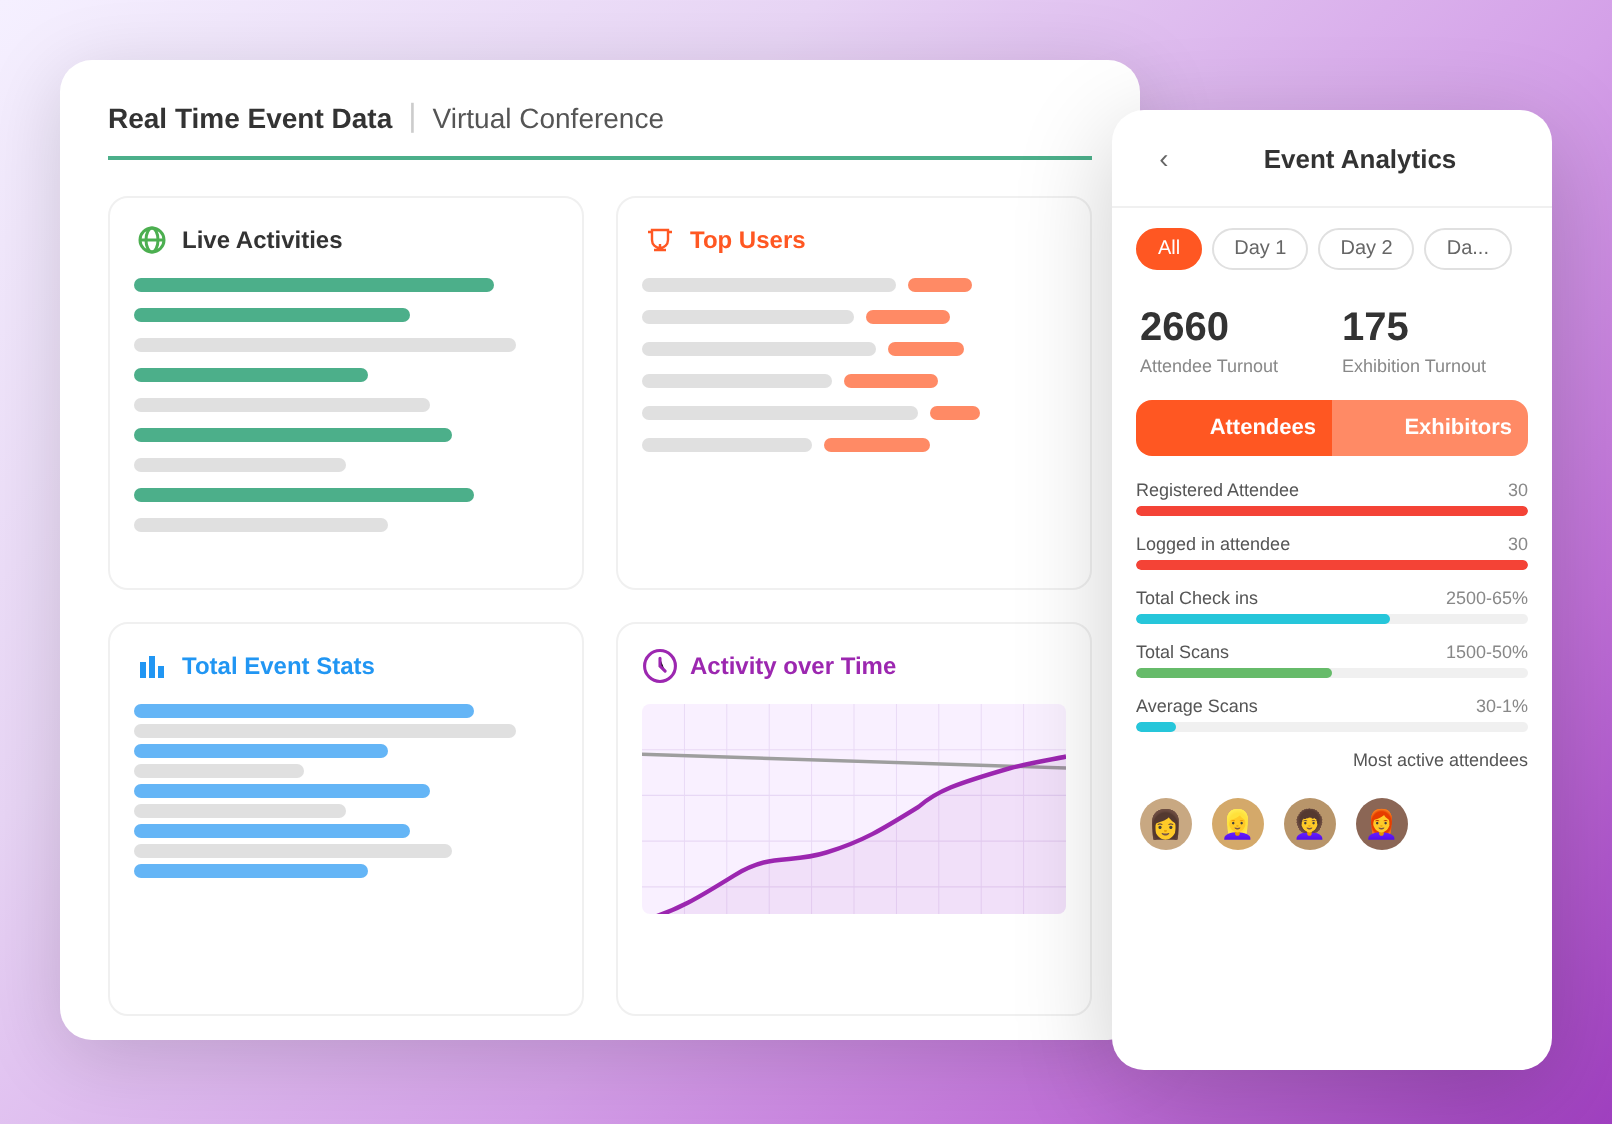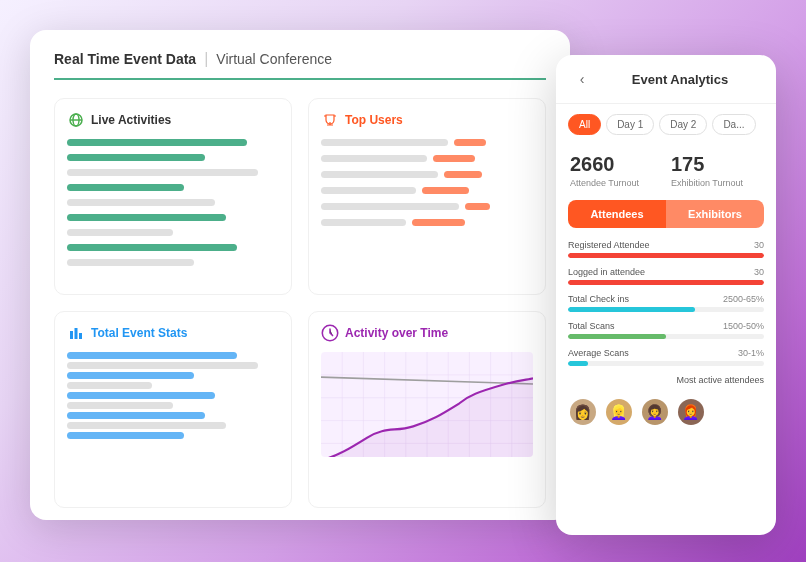--- a/index.html
+++ b/index.html
@@ -213,21 +213,21 @@
     .toggle-row {
       display: grid;
       grid-template-columns: 1fr 1fr;
       margin: 0 12px 12px;
       border-radius: 8px;
       overflow: hidden;
       gap: 0;
     }
     .toggle-btn {
       padding: 8px;
-      text-align: center;
+      text-align: right;
       font-size: 11px;
       font-weight: 600;
       cursor: pointer;
     }
     .toggle-btn.active {
       background: #FF5722;
       color: white;
     }
     .toggle-btn.inactive {
       background: #FF8A65;

